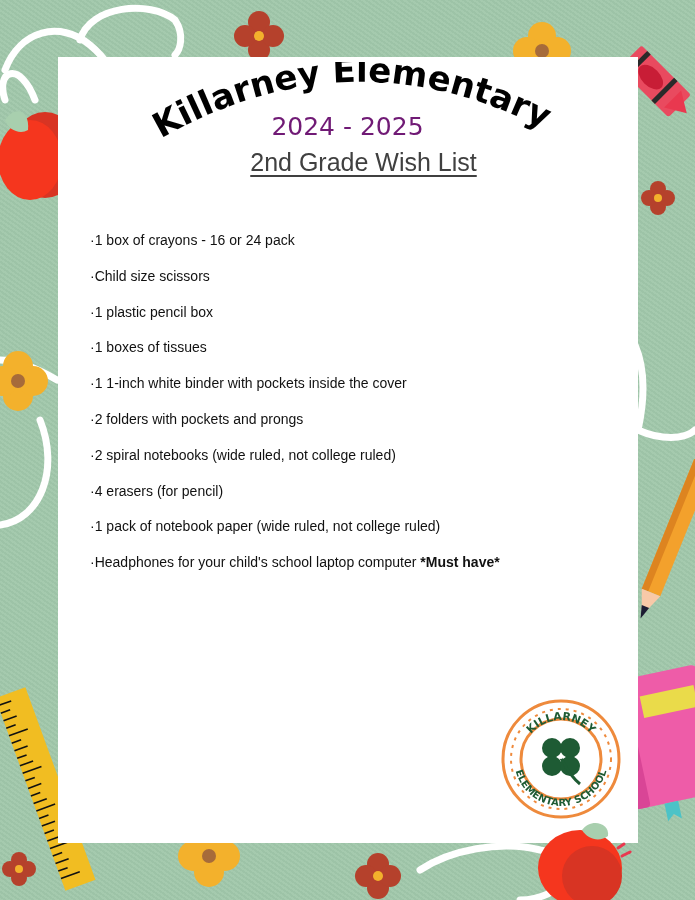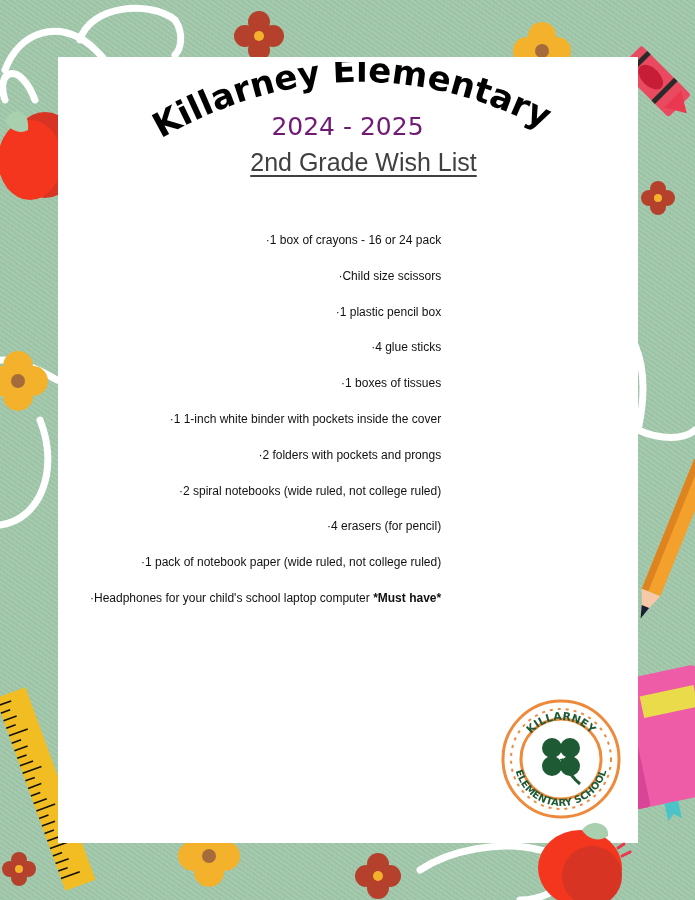--- a/index.html
+++ b/index.html
@@ -6,21 +6,21 @@
   body { width:695px; height:900px; overflow:hidden; position:relative; background:#9fc6a8; font-family:"Liberation Sans", sans-serif; }
   .bg { position:absolute; inset:0; background:
       repeating-linear-gradient(35deg, rgba(255,255,255,0.05) 0 2px, rgba(0,0,0,0.02) 2px 4px), #a0c7aa; }
   .deco { position:absolute; }
   .panel { position:absolute; left:58px; top:57px; width:580px; height:786px; background:#ffffff; }
   .title-arc { position:absolute; left:140px; top:62px; width:420px; height:90px; }
   .year { position:absolute; left:0; width:695px; top:112px; text-align:center; font-family:"DejaVu Sans", sans-serif; font-size:25px; color:#701a75; }
   .subtitle { position:absolute; left:16px; width:695px; top:148px; text-align:center; font-family:Liberation Sans, sans-serif; font-size:25px; color:#404040; }
   .subtitle span { text-decoration:underline; text-decoration-thickness:2px; text-underline-offset:4px; }
   .list { position:absolute; left:90px; top:229px; margin:0; padding:0; list-style:none; }
-  .list li { font-size:12px; color:#111; height:35.8px; line-height:22px; white-space:nowrap;text-align:right; }
+  .list li { font-size:14px; color:#111; height:35.8px; line-height:22px; white-space:nowrap; }
   .list li b { font-weight:bold; }
   .logo { position:absolute; left:500px; top:698px; width:122px; height:122px; }
 </style>
 </head>
 <body>
 
 <div class="bg"></div>
 
 <svg class="deco" style="left:0;top:0" width="695" height="900">
   <g fill="none" stroke="#ffffff" stroke-width="7" stroke-linecap="round">
@@ -194,21 +194,20 @@
   </text>
 </svg>
 
 <div class="year">2024 - 2025</div>
 <div class="subtitle"><span>2nd Grade Wish List</span></div>
 
 <ul class="list">
   <li><span>·</span><span>1 box of crayons - 16 or 24 pack</span></li>
   <li><span>·</span><span>Child size scissors</span></li>
   <li><span>·</span><span>1 plastic pencil box</span></li>
-  <li><span>·</span><span>4 glue sticks</span></li>
   <li><span>·</span><span>1 boxes of tissues</span></li>
   <li><span>·</span><span>1 1-inch white binder with pockets inside the cover</span></li>
   <li><span>·</span><span>2 folders with pockets and prongs</span></li>
   <li><span>·</span><span>2 spiral notebooks (wide ruled, not college ruled)</span></li>
   <li><span>·</span><span>4 erasers (for pencil)</span></li>
   <li><span>·</span><span>1 pack of notebook paper (wide ruled, not college ruled)</span></li>
   <li><span>·</span><span>Headphones for your child's school laptop computer </span><b>*Must have*</b></li>
 </ul>
 
 <svg class="logo" viewBox="0 0 122 122">

